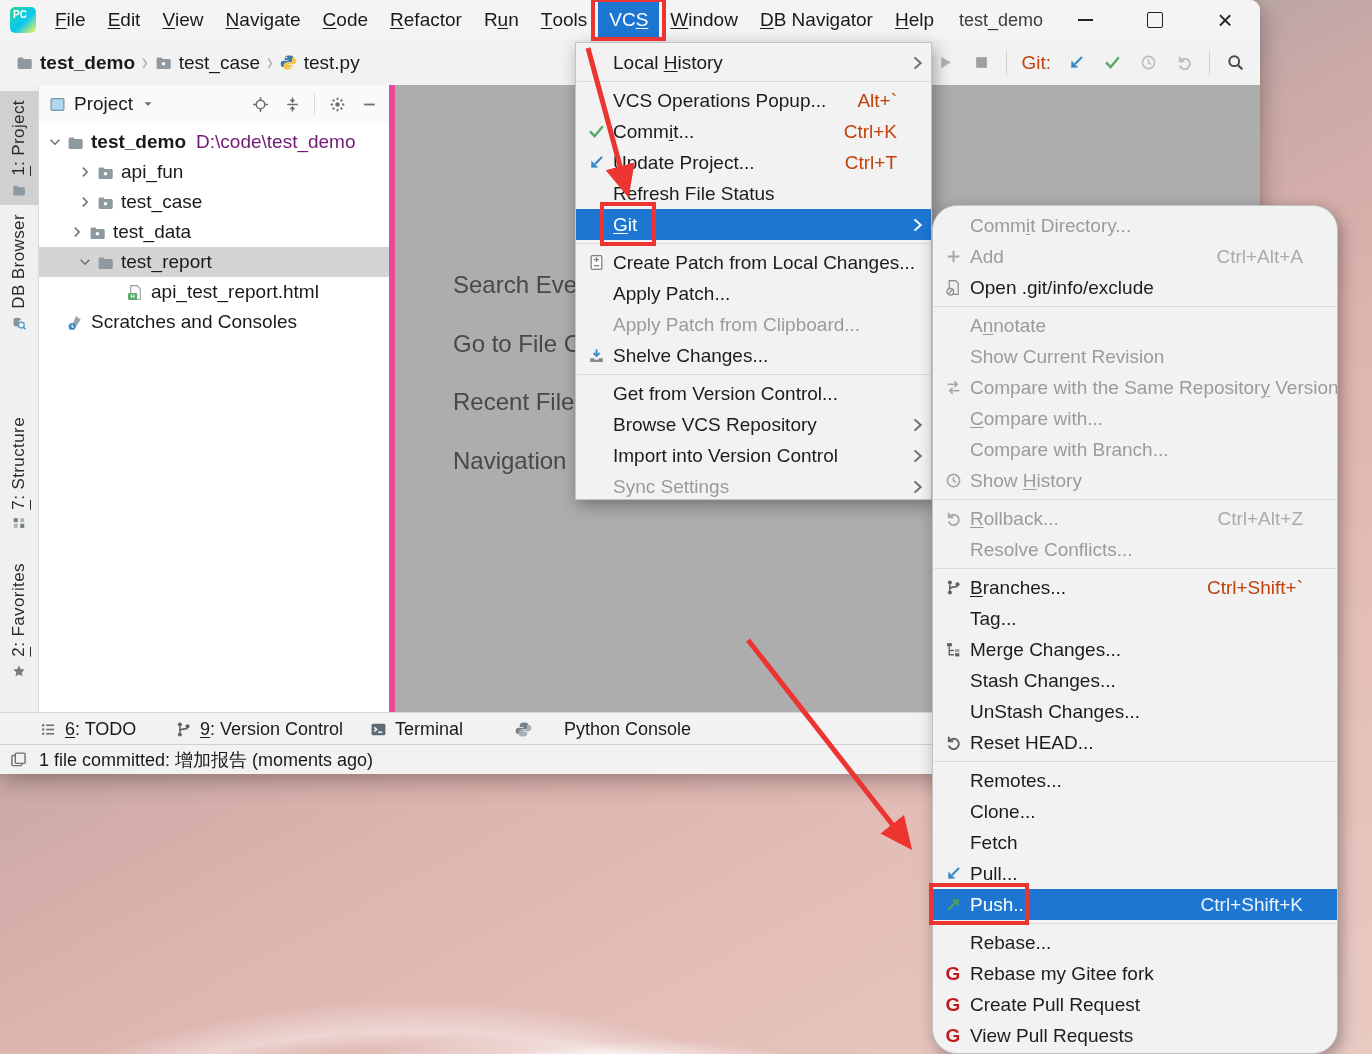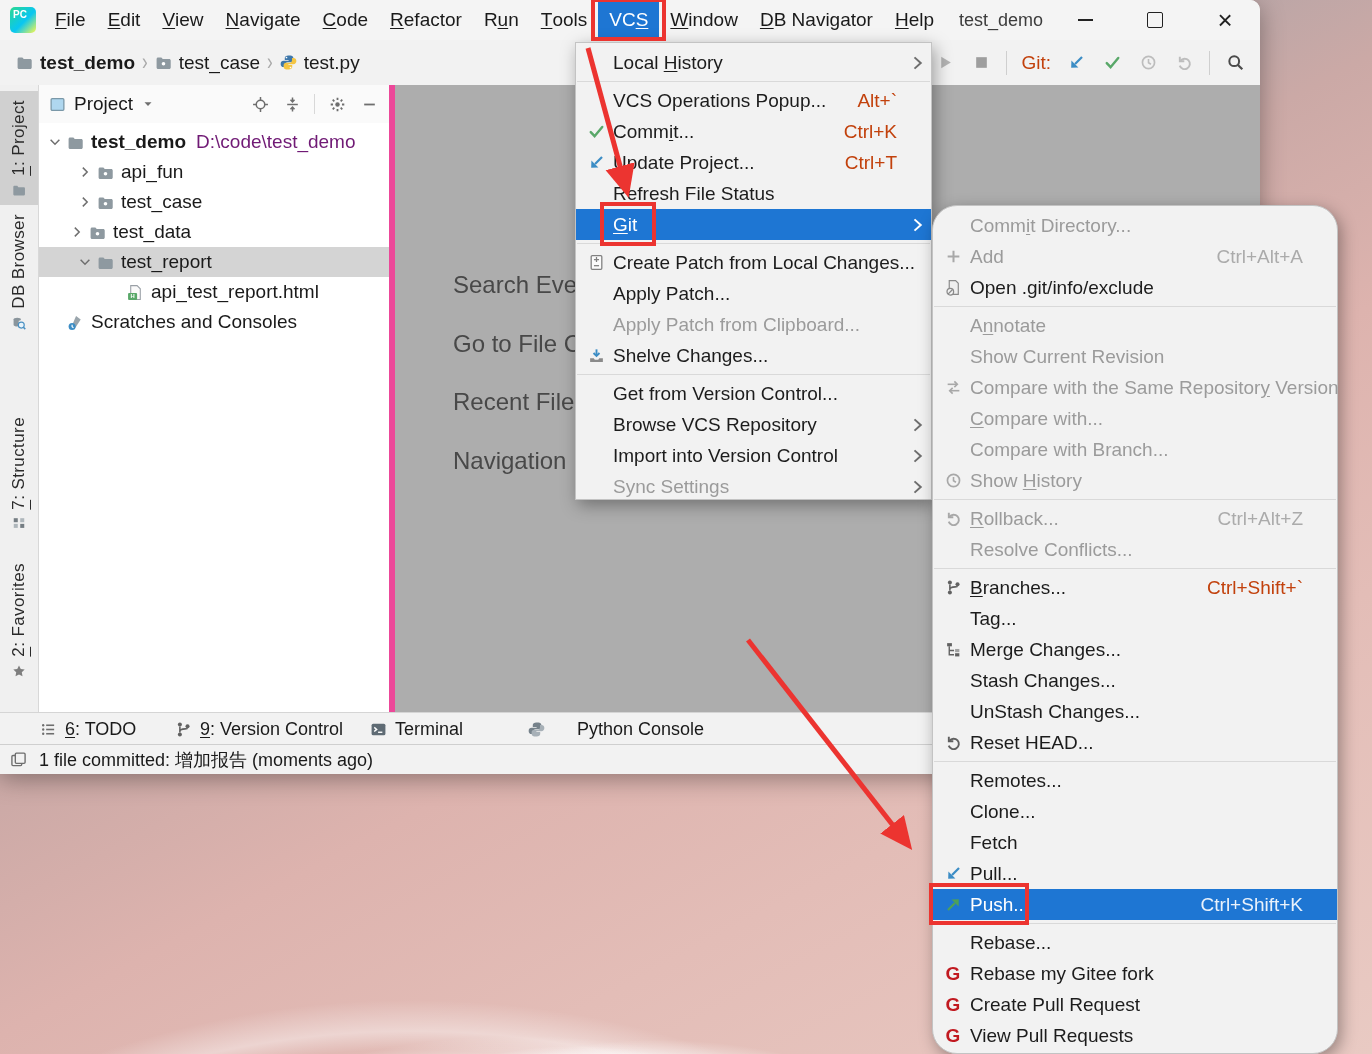--- a/index.html
+++ b/index.html
@@ -481,21 +481,21 @@
       <div class="tw-item" style="left: 370px;">
         <span class="ic">
           <svg viewBox="0 0 16 16" xmlns="http://www.w3.org/2000/svg">
             <rect x="1.5" y="2.5" width="13" height="11" rx="1.5" fill="#5F6B74"></rect>
             <path d="M4 6l2.3 1.9L4 9.8" fill="none" stroke="#fff" stroke-width="1.3"></path>
             <path d="M7.6 10.6h4" stroke="#fff" stroke-width="1.3"></path>
           </svg>
         </span>
         <span>Terminal</span>
       </div>
-      <div class="tw-item" style="left: 528px; gap: 32px;">
+      <div class="tw-item" style="left: 515px; gap: 32px;">
         <span class="ic">
           <svg viewBox="0 0 16 16" xmlns="http://www.w3.org/2000/svg">
             <path d="M7.9 1.4c-2.1 0-3.4 1-3.4 2.4v1.9h3.6v.6H3.3c-1.5 0-2.7 1.1-2.7 3s1.1 3 2.7 3h1.4v-2.1c0-1.4 1.2-2.5 2.5-2.5h3.2c1.2 0 2.2-1 2.2-2.2V3.8c0-1.4-1.3-2.4-2.7-2.4z" fill="#76828B"></path>
             <path d="M8.1 14.6c2.1 0 3.4-1 3.4-2.4v-1.9H7.9v-.6h4.8c1.5 0 2.7-1.1 2.7-3s-1.1-3-2.7-3h-1.4v2.1c0 1.4-1.2 2.5-2.5 2.5H5.6c-1.2 0-2.2 1-2.2 2.2v1.7c0 1.4 1.3 2.4 2.7 2.4z" fill="#A7B0B7"></path>
           </svg>
         </span>
         <span>Python Console</span>
       </div>
     </div>
 

